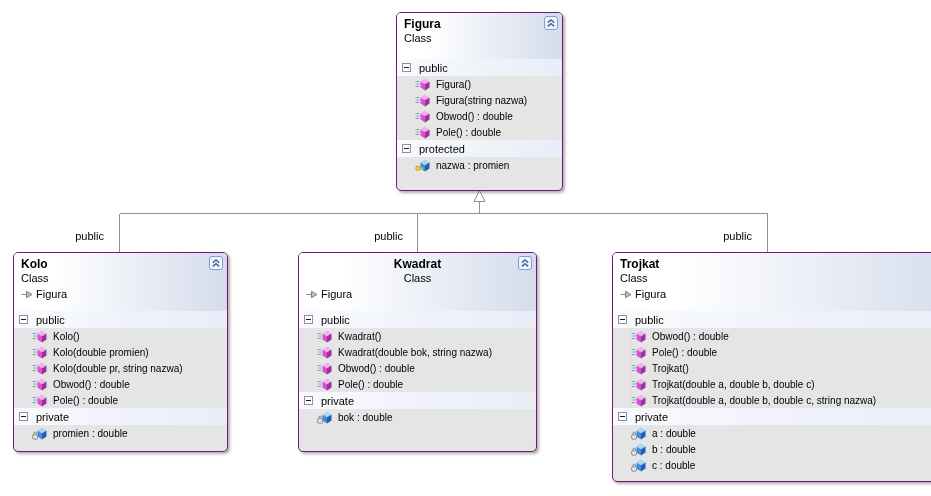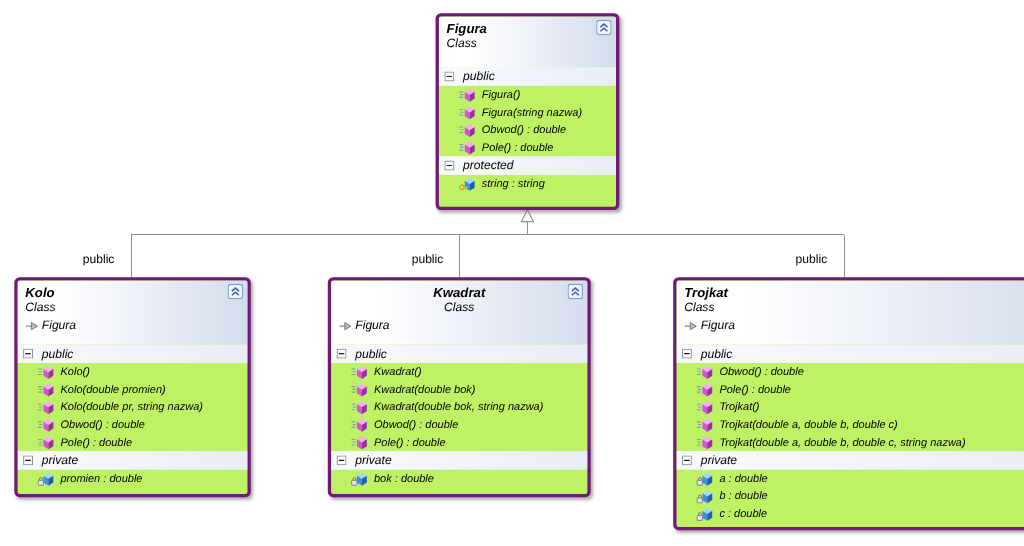--- a/index.html
+++ b/index.html
@@ -3,25 +3,24 @@
 <meta charset="utf-8">
 <style>
   html,body{margin:0;padding:0;background:#fff;}
   .canvas{
     position:relative;width:931px;height:496px;background:#ffffff;
     font-family:"Liberation Sans",sans-serif;color:#000;overflow:hidden;
   }
   .connectors{position:absolute;left:0;top:0;pointer-events:none;}
   .edge-label{position:absolute;font-size:11px;width:60px;text-align:right;line-height:14px;}
   .class-box{
-    position:absolute;box-sizing:border-box;background:#bef264;
-    border:3px solid #701a75;border-radius:5px;
+    position:absolute;box-sizing:border-box;background:#e5e5e5;
+    border:1px solid #701a75;border-radius:5px;
     box-shadow:2px 2px 3px rgba(110,110,110,0.55);
     overflow:hidden;
-    font-style:italic;
   }
   .hdr{
     position:relative;box-sizing:border-box;padding:3px 7px 0 7px;
     background:linear-gradient(to right,#ffffff 18%,#d4dcec 100%);
   }
   .hdr.with-base{height:58px;}
   .hdr.no-base{height:46px;}
   .title{font-size:12px;font-weight:bold;line-height:16px;}
   .kind{font-size:11px;line-height:13px;}
   .base{display:flex;align-items:center;gap:3px;font-size:11px;line-height:14px;margin-top:2px;}
@@ -149,21 +148,21 @@
       <div class="member">
         <span class="micon">
           <svg viewBox="0 0 16 13" width="16" height="13">
             <polygon points="10,0.5 14.5,3.4 10,6.3 5.5,3.4" fill="#aad4f5"></polygon>
             <polygon points="5.5,3.4 10,6.3 10,12.5 5.5,9.6" fill="#3f8ede"></polygon>
             <polygon points="14.5,3.4 10,6.3 10,12.5 14.5,9.6" fill="#1f5fb4"></polygon>
             <circle cx="3" cy="9.2" r="2.2" fill="#f6d33f" stroke="#b08f1d" stroke-width="0.8"></circle>
             <rect x="4.8" y="8.5" width="3.6" height="1.4" fill="#f6d33f" stroke="#b08f1d" stroke-width="0.5"></rect>
           </svg>
         </span>
-        <span>string : string</span>
+        <span>nazwa : promien</span>
       </div>
     </div>
 
   <div class="class-box" style="left:13px;top:252px;width:215px;height:200px;">
       <div class="hdr with-base">
         <div class="title">Kolo</div>
         <div class="kind">Class</div>
         <div class="base">
           <span class="bicon">
             <svg viewBox="0 0 12 9" width="12" height="9">
@@ -335,35 +334,20 @@
             <g stroke="#7e9db8" stroke-width="1">
               <line x1="0.5" y1="3.5" x2="4" y2="3.5"></line>
               <line x1="1.5" y1="6" x2="4.5" y2="6"></line>
               <line x1="0.5" y1="8.5" x2="4" y2="8.5"></line>
             </g>
             <polygon points="10,0.5 14.5,3.4 10,6.3 5.5,3.4" fill="#f3b0f0"></polygon>
             <polygon points="5.5,3.4 10,6.3 10,12.5 5.5,9.6" fill="#d653d6"></polygon>
             <polygon points="14.5,3.4 10,6.3 10,12.5 14.5,9.6" fill="#9a2f9d"></polygon>
           </svg>
         </span>
-        <span>Kwadrat(double bok)</span>
-      </div>
-      <div class="member">
-        <span class="micon">
-          <svg viewBox="0 0 16 13" width="16" height="13">
-            <g stroke="#7e9db8" stroke-width="1">
-              <line x1="0.5" y1="3.5" x2="4" y2="3.5"></line>
-              <line x1="1.5" y1="6" x2="4.5" y2="6"></line>
-              <line x1="0.5" y1="8.5" x2="4" y2="8.5"></line>
-            </g>
-            <polygon points="10,0.5 14.5,3.4 10,6.3 5.5,3.4" fill="#f3b0f0"></polygon>
-            <polygon points="5.5,3.4 10,6.3 10,12.5 5.5,9.6" fill="#d653d6"></polygon>
-            <polygon points="14.5,3.4 10,6.3 10,12.5 14.5,9.6" fill="#9a2f9d"></polygon>
-          </svg>
-        </span>
         <span>Kwadrat(double bok, string nazwa)</span>
       </div>
       <div class="member">
         <span class="micon">
           <svg viewBox="0 0 16 13" width="16" height="13">
             <g stroke="#7e9db8" stroke-width="1">
               <line x1="0.5" y1="3.5" x2="4" y2="3.5"></line>
               <line x1="1.5" y1="6" x2="4.5" y2="6"></line>
               <line x1="0.5" y1="8.5" x2="4" y2="8.5"></line>
             </g>

